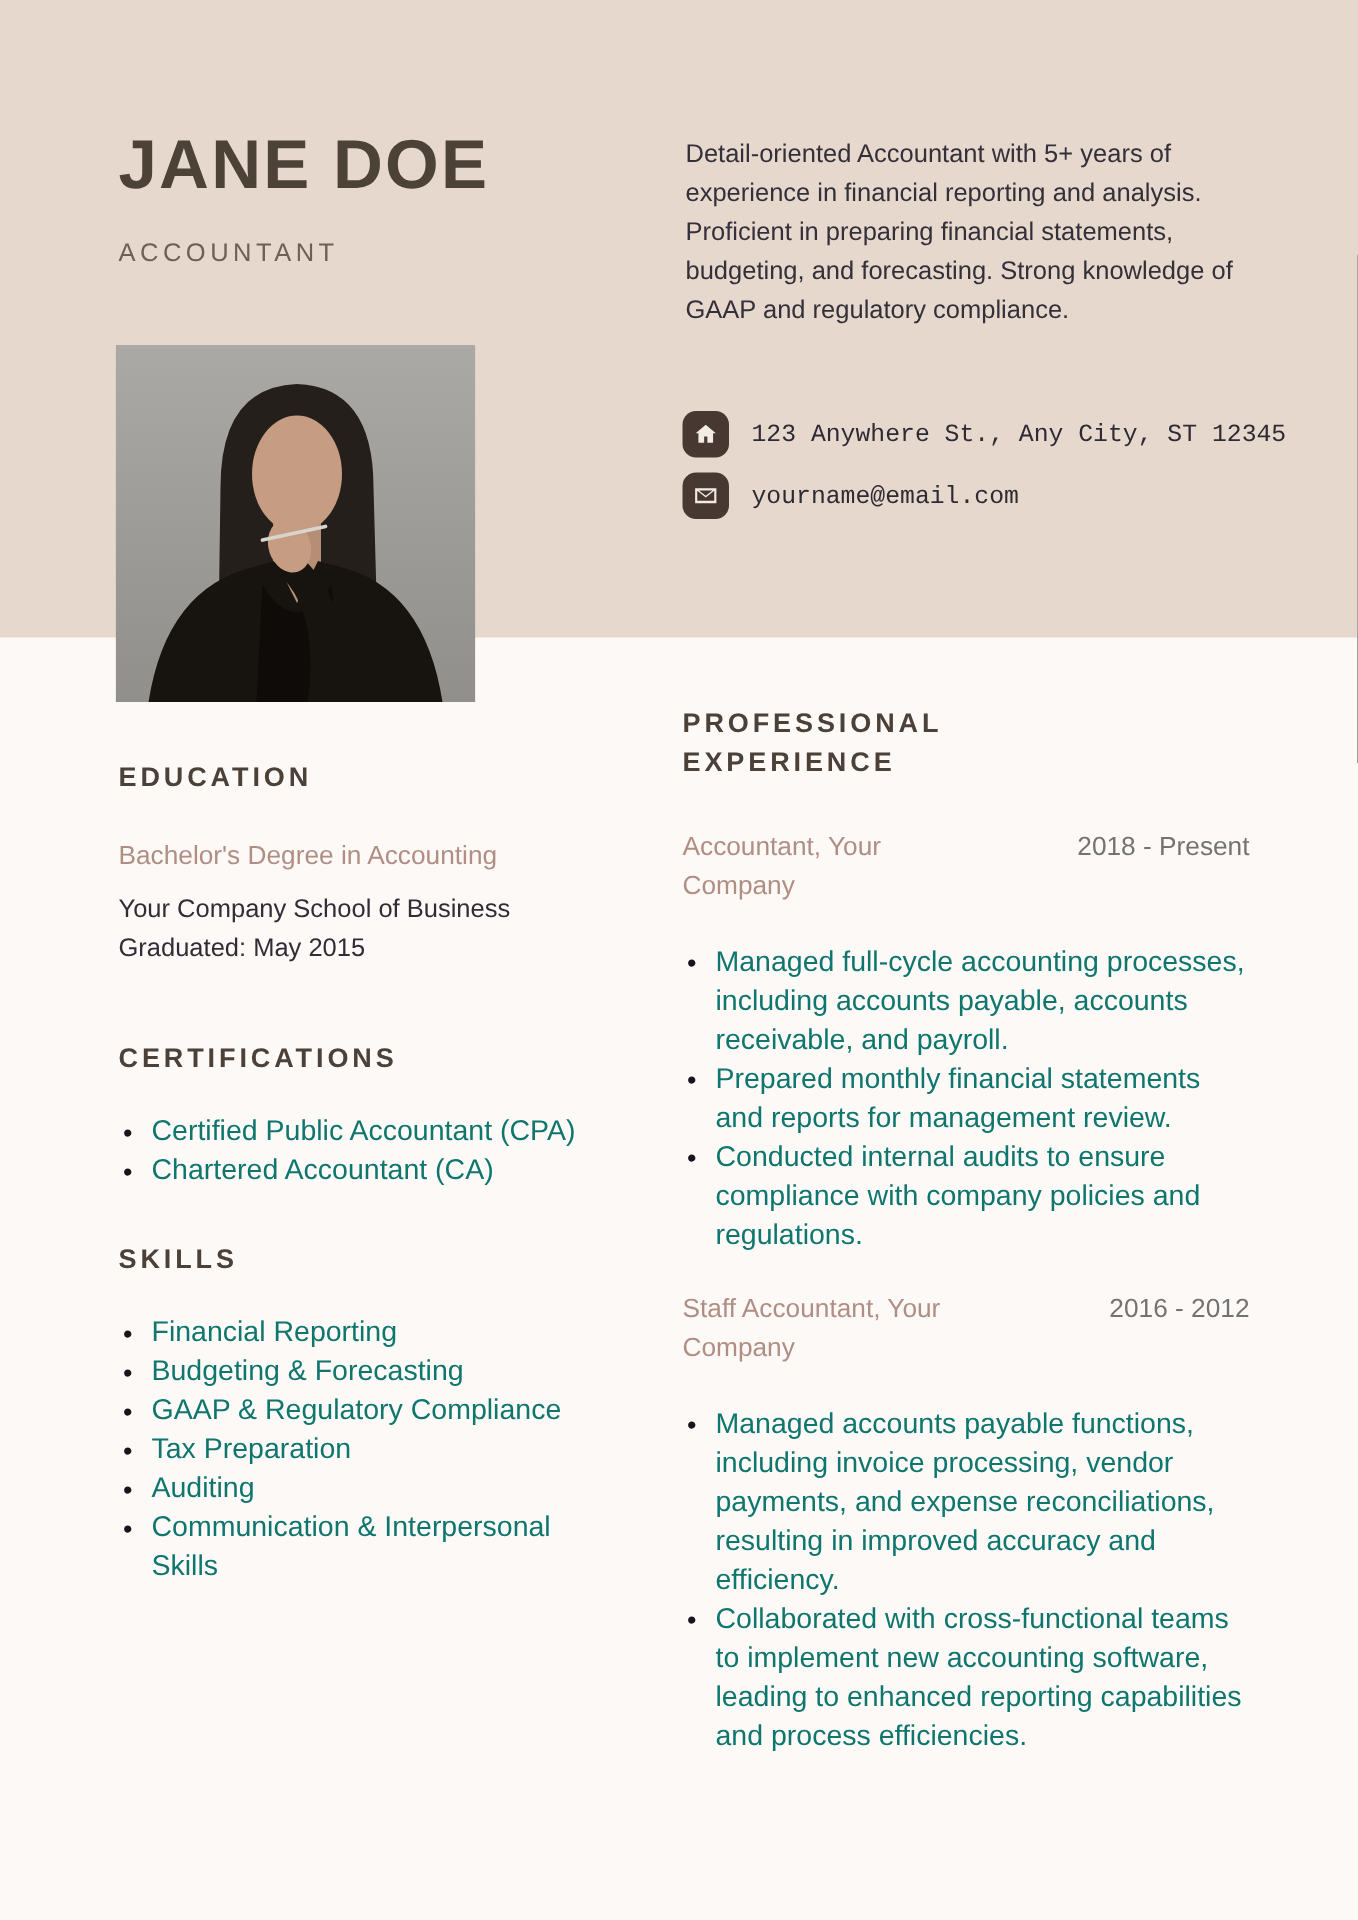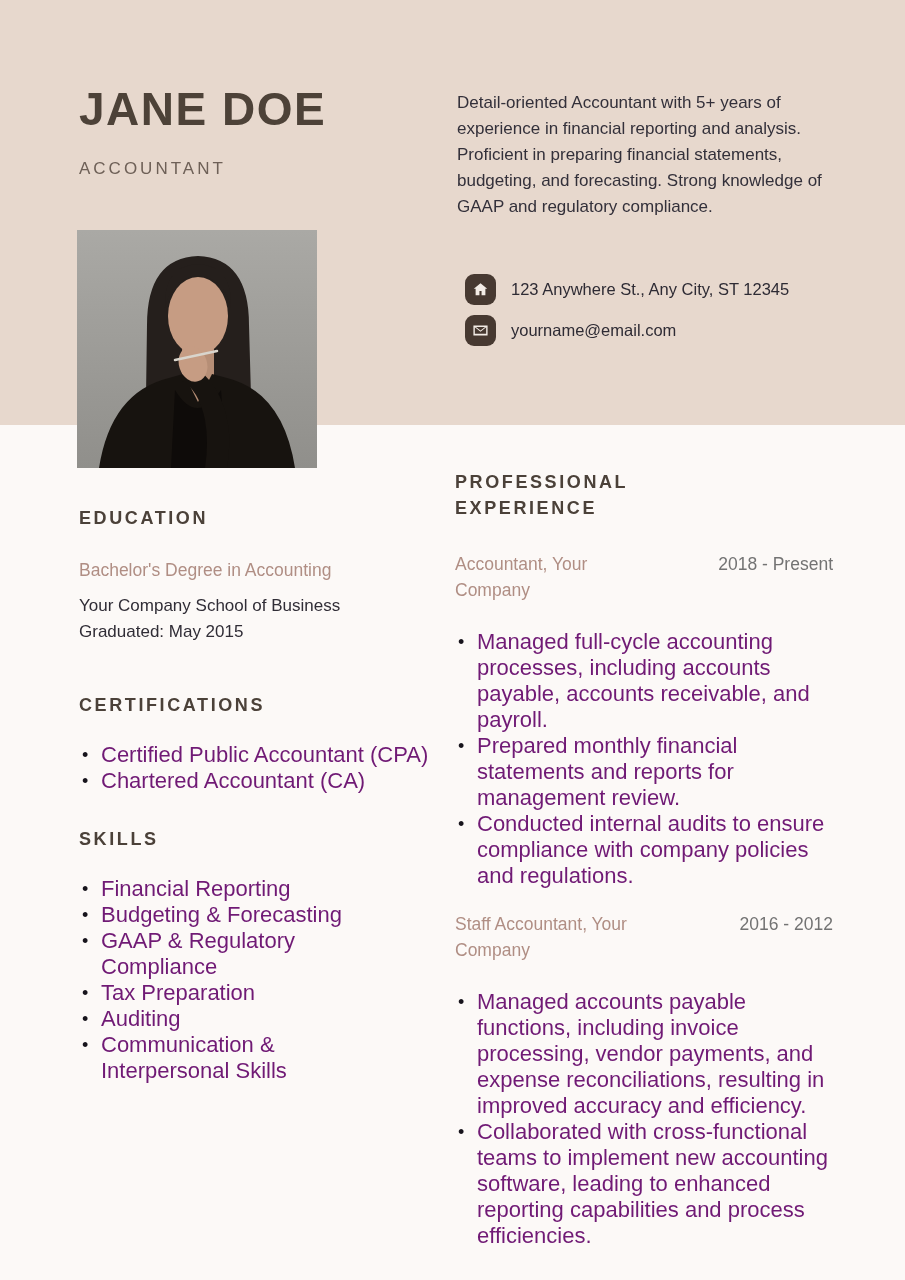--- a/index.html
+++ b/index.html
@@ -31,21 +31,21 @@
   }
   .photo {
     position: absolute; left: 77px; top: 230px;
     width: 240px; height: 238px; overflow: hidden;
   }
   .photo svg { display: block; width: 100%; height: 100%; }
   .summary {
     position: absolute; left: 457px; top: 90px; width: 378px;
     font-size: 17px; line-height: 26px; color: #33303a;
   }
-  .contact { position: absolute; left: 465px; top: 274px; }
+  .contact { position: absolute; left: 455px; top: 274px; font-family: Liberation Mono, monospace; }
   .contact-row { display: flex; align-items: center; margin-bottom: 10px; }
   .contact-icon {
     width: 31px; height: 31px; border-radius: 9px;
     background: #473931; color: #efe8e2;
     display: flex; align-items: center; justify-content: center;
     flex: 0 0 31px;
   }
   .contact-icon svg { width: 17px; height: 17px; fill: #f3ece6; }
   .contact-text { margin-left: 15px; font-size: 16.5px; color: #2e2b34; }
   
@@ -62,21 +62,21 @@
   .sec-experience { top: 469px; }
   .degree {
     margin-top: 26px;
     font-size: 17.5px; line-height: 26px; color: #b08e84;
   }
   .edu-lines { margin-top: 10px; font-size: 17px; line-height: 26px; }
   .plain-text { margin-top: 30px; font-size: 17px; line-height: 26px; }
   ul.dot-list { margin-top: 24px; list-style: none; }
   ul.dot-list li {
     position: relative; padding-left: 22px;
-    font-size: 22px; line-height: 26px; color: #701a75;
+    font-size: 19px; line-height: 26px; color: #0f766e;
   }
   ul.dot-list li::before {
     content: "\2022";
     position: absolute; left: 3px; top: 0;
     color: #17141c; font-size: 18px;
   }
   
   .job { margin-top: 30px; }
   .job-head { display: flex; justify-content: space-between; align-items: flex-start; }
   .job-name {

